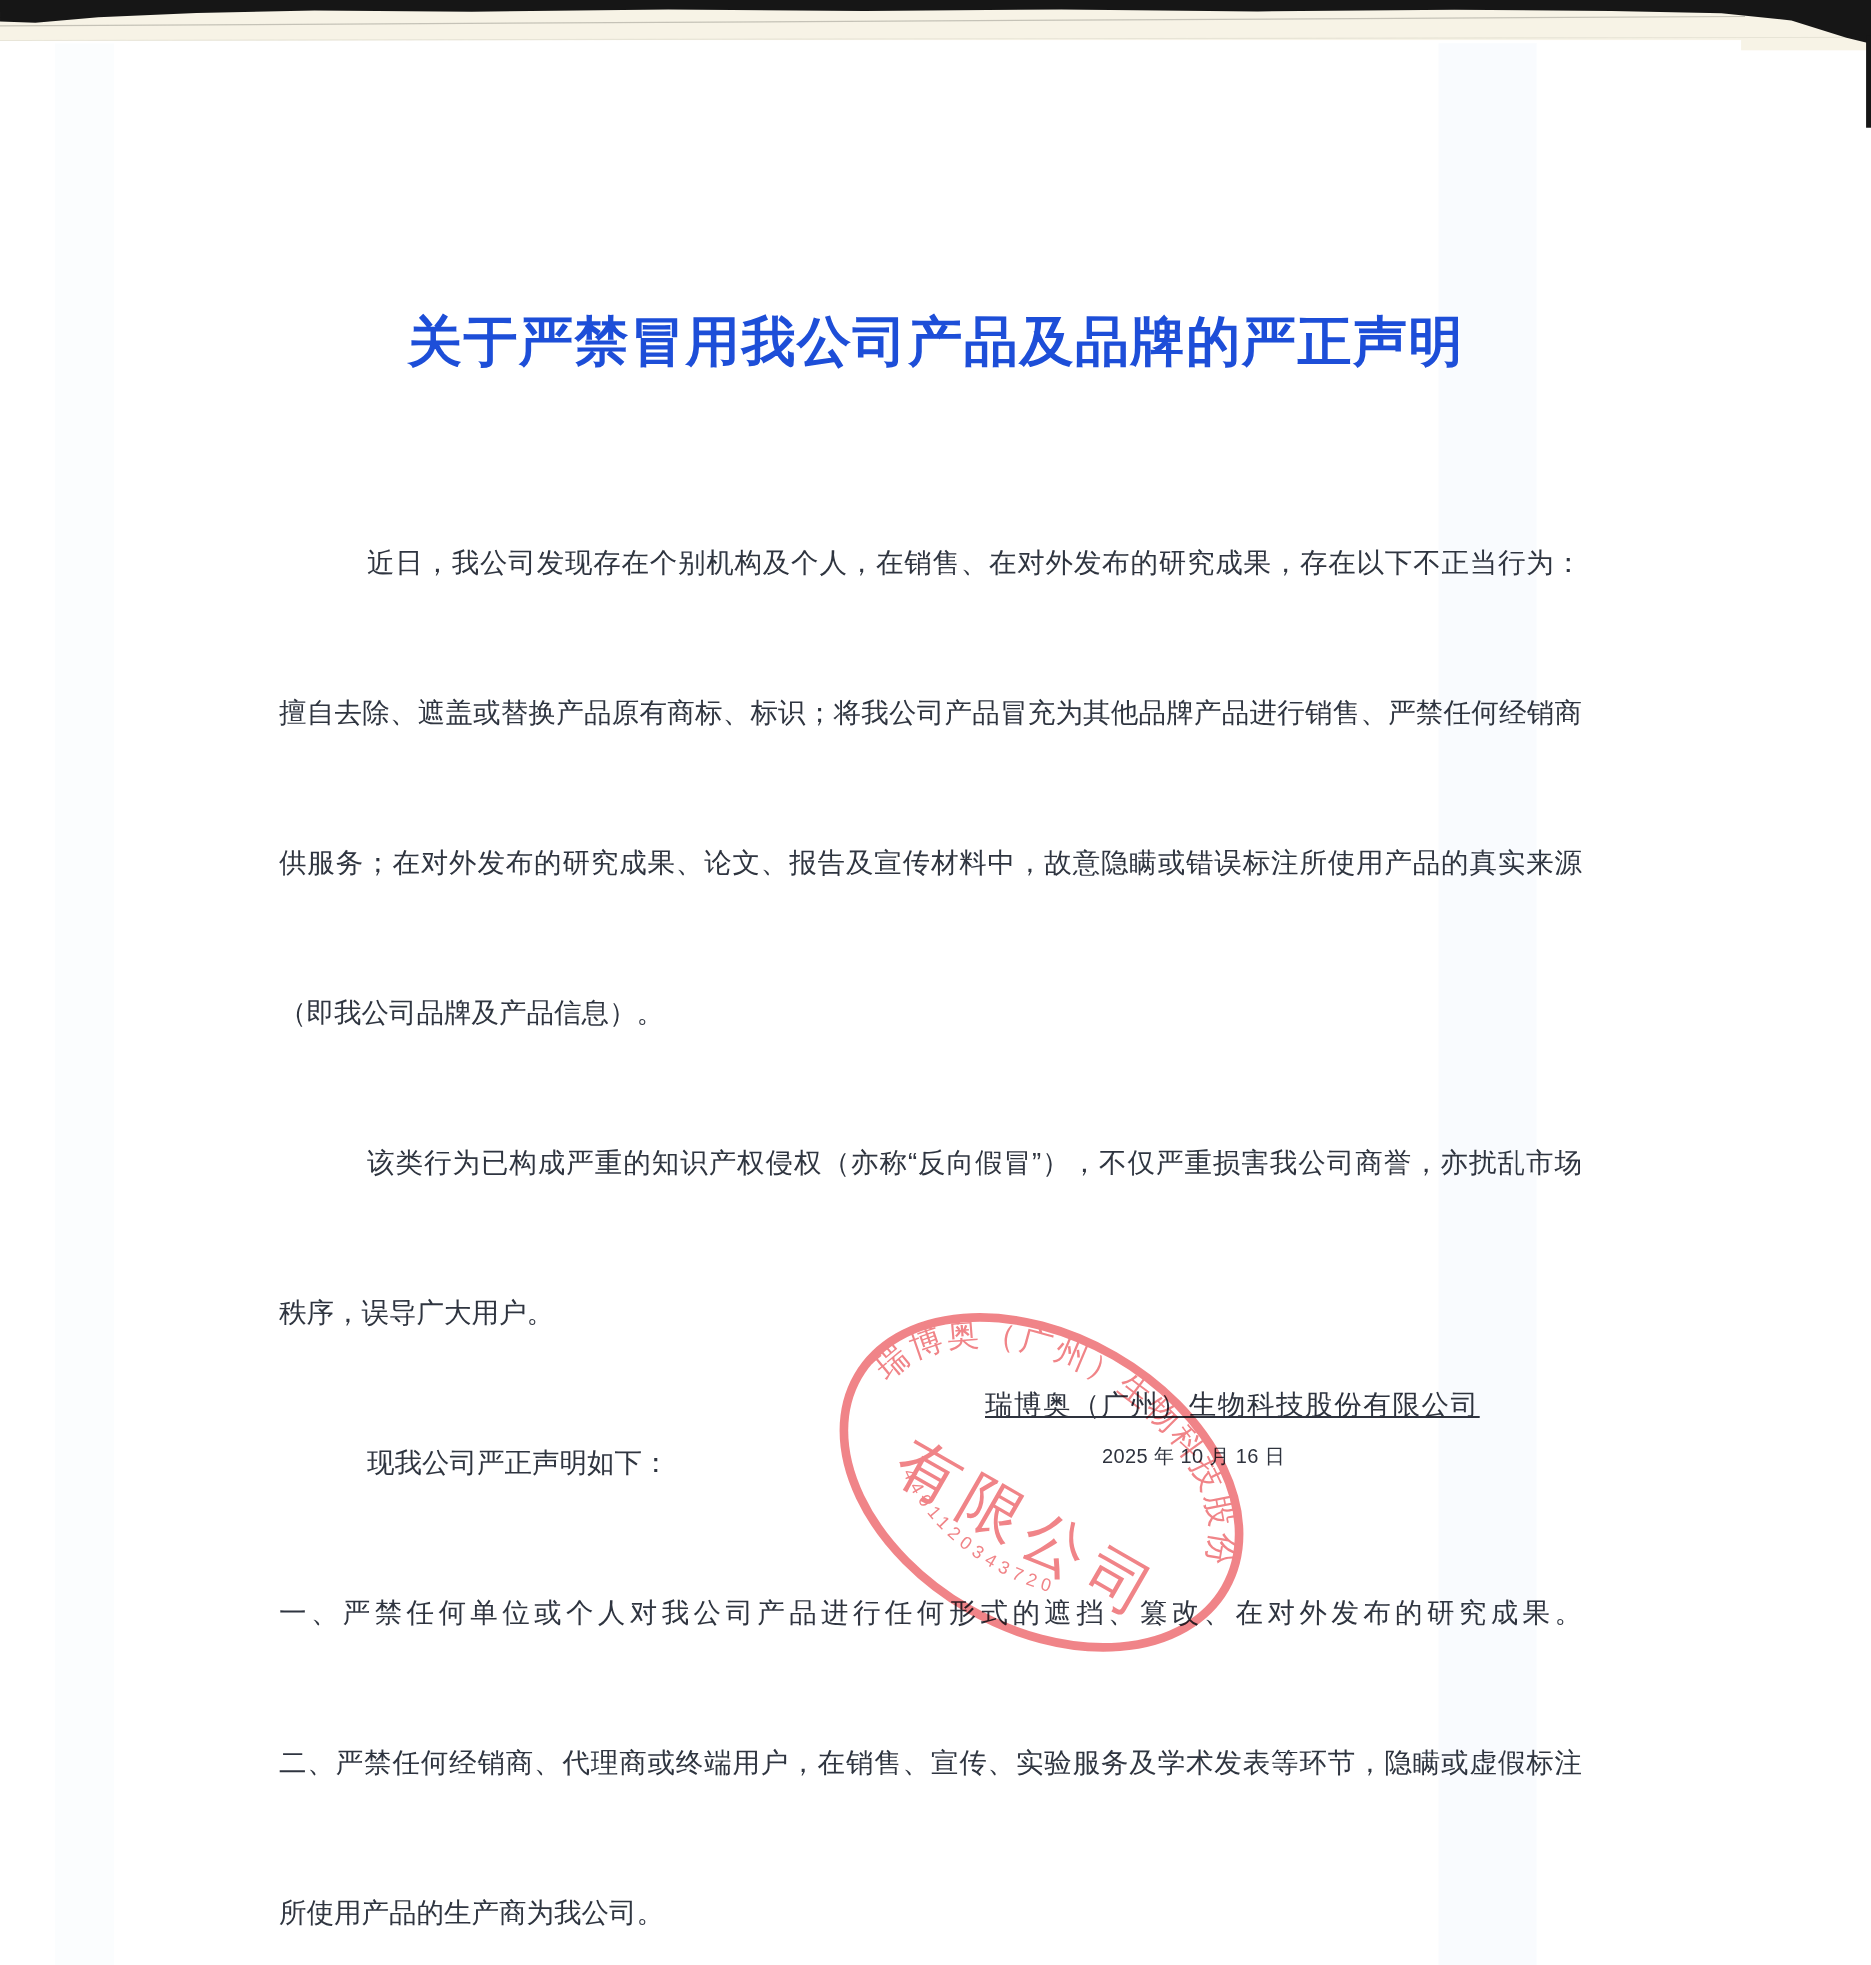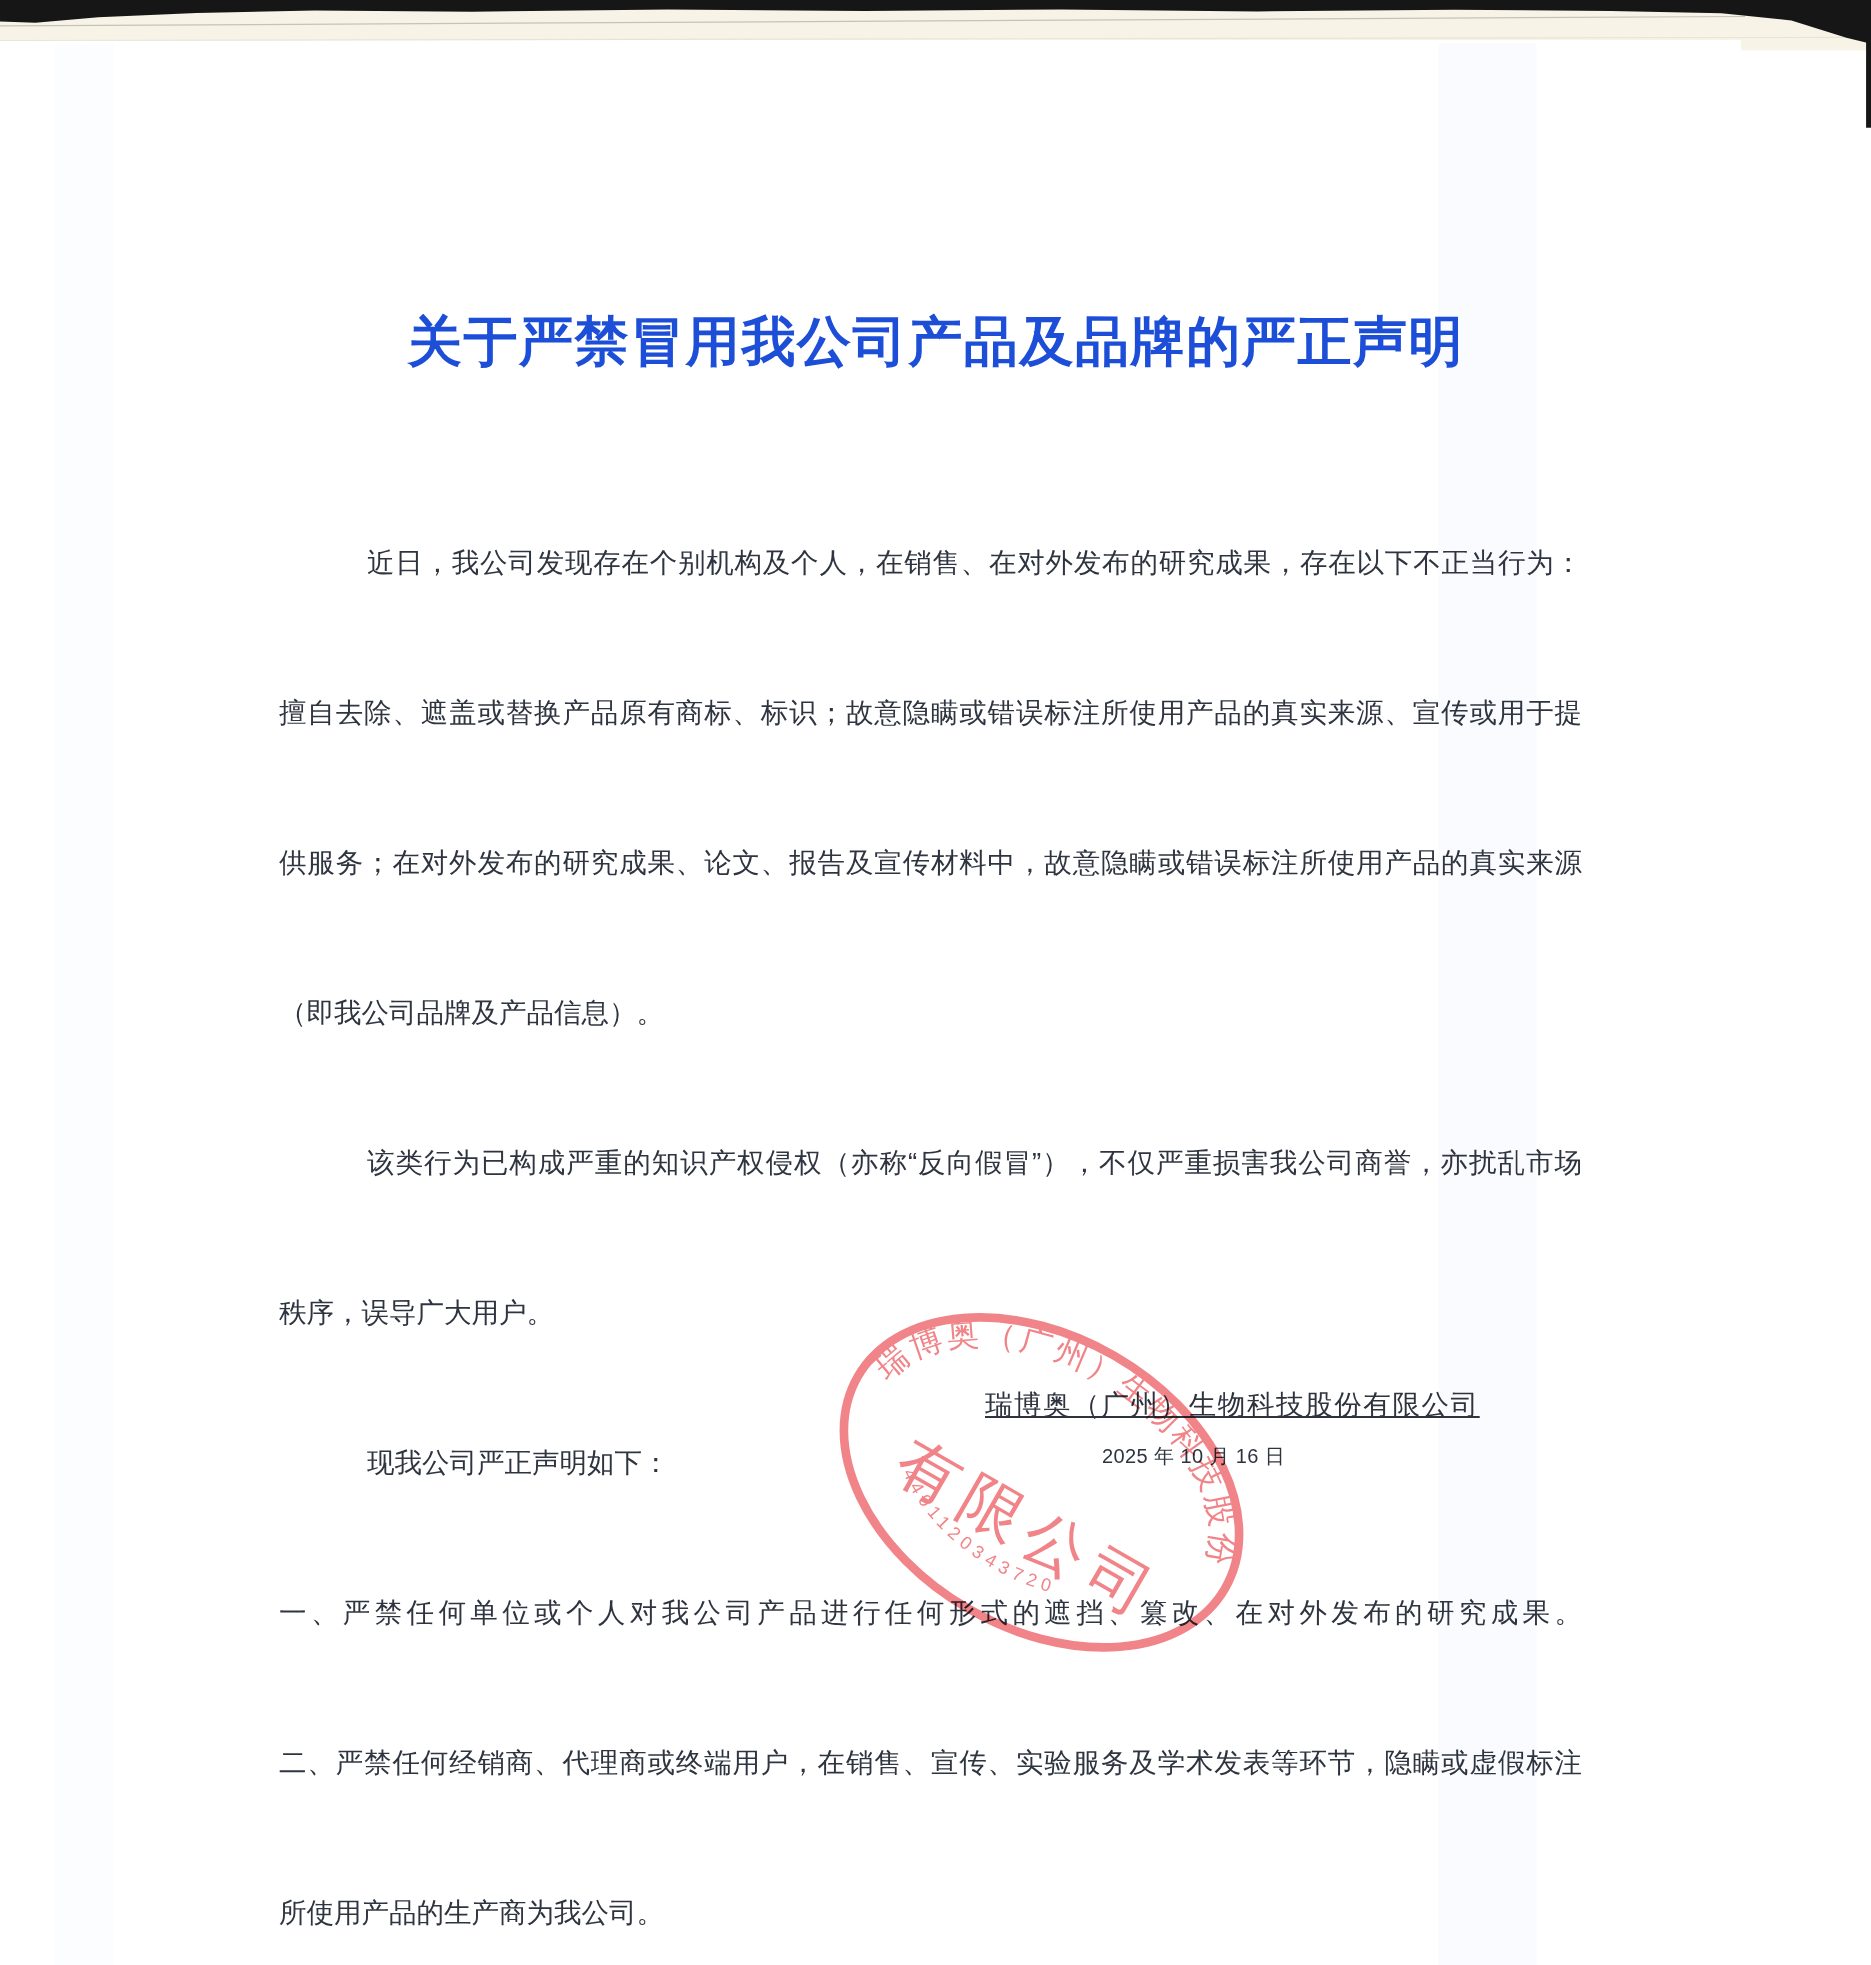--- a/index.html
+++ b/index.html
@@ -53,21 +53,21 @@
     <rect x="4748" y="90" width="15" height="235" fill="#161616"></rect>
     <circle cx="398" cy="6472" r="5" fill="#9aa0a8" opacity="0.5"></circle>
     <path d="M1235,6452 l18,26 M1250,6440 l-6,40" stroke="#8d939c" stroke-width="5" opacity="0.45" fill="none"></path>
     <circle cx="2415" cy="6618" r="4" fill="#a9aeb5" opacity="0.4"></circle>
   </svg>
 
   <h1 class="doc-title">关于严禁冒用我公司产品及品牌的严正声明</h1>
 
   <div class="bodytext">
     <div class="line j i">近日，我公司发现存在个别机构及个人，在销售、在对外发布的研究成果，存在以下不正当行为：</div>
-    <div class="line j">擅自去除、遮盖或替换产品原有商标、标识；故意隐瞒或错误标注所使用产品的真实来源、宣传或用于提</div>
+    <div class="line j">擅自去除、遮盖或替换产品原有商标、标识；将我公司产品冒充为其他品牌产品进行销售、严禁任何经销商</div>
     <div class="line j">供服务；在对外发布的研究成果、论文、报告及宣传材料中，故意隐瞒或错误标注所使用产品的真实来源</div>
     <div class="line">（即我公司品牌及产品信息）。</div>
     <div class="line j i">该类行为已构成严重的知识产权侵权（亦称“反向假冒”），不仅严重损害我公司商誉，亦扰乱市场</div>
     <div class="line">秩序，误导广大用户。</div>
     <div class="line i">现我公司严正声明如下：</div>
     <div class="line j">一、严禁任何单位或个人对我公司产品进行任何形式的遮挡、篡改、在对外发布的研究成果。</div>
     <div class="line j">二、严禁任何经销商、代理商或终端用户，在销售、宣传、实验服务及学术发表等环节，隐瞒或虚假标注</div>
     <div class="line">所使用产品的生产商为我公司。</div>
     
     

